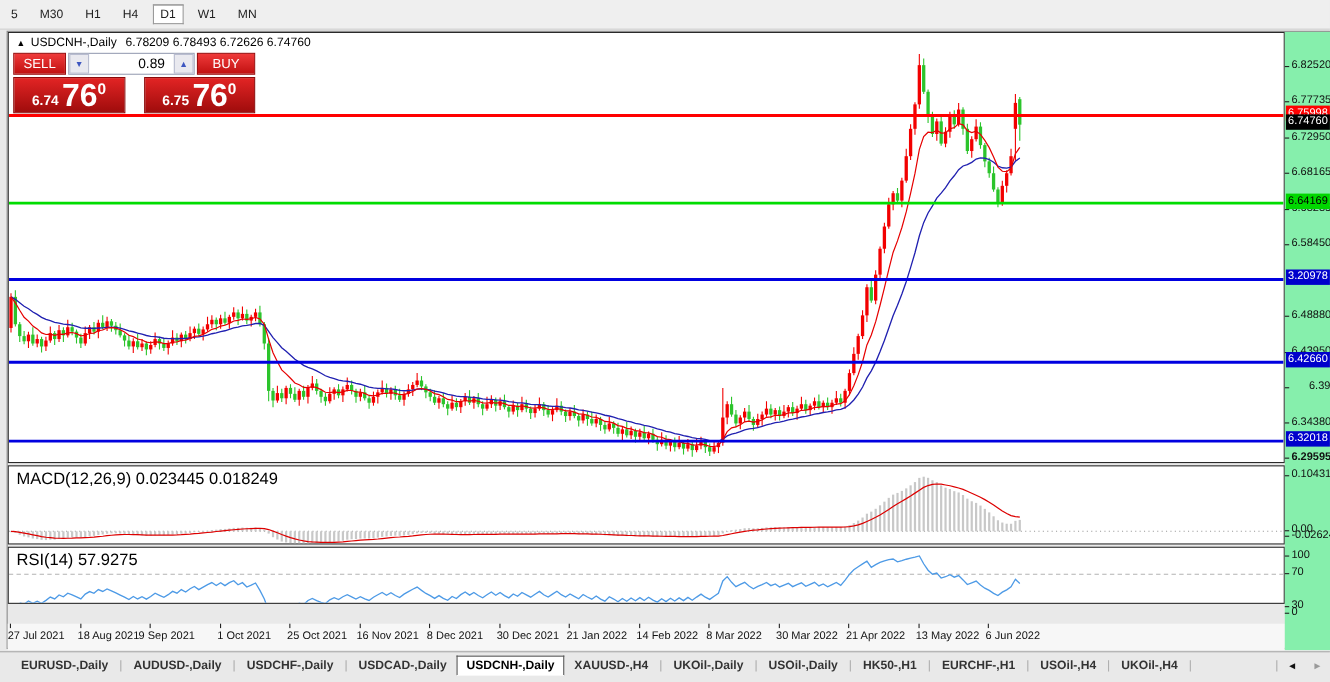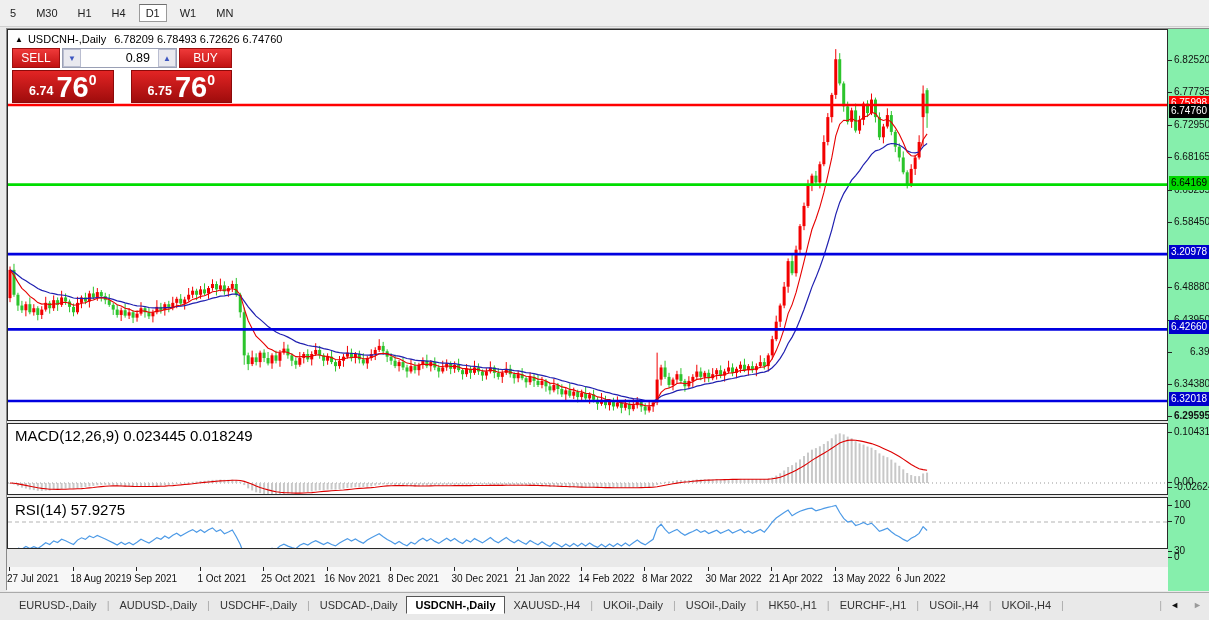--- a/index.html
+++ b/index.html
@@ -37,21 +37,21 @@
   #vol-value{flex:1;font-size:12.5px;color:#000;text-align:right;padding-right:8px;line-height:18px;}
   #trade-row2{display:flex;gap:17px;margin-top:2px;height:33px;}
   .quote-box{width:107px;background:linear-gradient(#e22424,#9f0c0c);border:1px solid #8c0a0a;
     color:#fff;display:flex;align-items:flex-end;justify-content:center;box-sizing:border-box;padding-bottom:1px;}
   .q-small{font-size:12.5px;font-weight:bold;margin:0 3px 3px 0;}
   .q-big{font-size:29px;font-weight:bold;line-height:27px;}
   .q-sup{font-size:14px;font-weight:bold;align-self:flex-start;margin-top:1px;}
   
   #tab-bar{position:absolute;left:0;top:592px;width:1209px;height:23px;background:#e9e9e9;
     border-top:1px solid #aaa;display:flex;align-items:center;font-size:11px;color:#333;}
-  .sym-tab{padding:3px 9px;white-space:nowrap;}
+  .sym-tab{padding:3px 9px;white-space:nowrap;font-weight:bold;}
   .sym-tab.active{background:#fff;border:1px solid #555;border-bottom-color:#fff;font-weight:bold;color:#000;padding:2px 8px;}
   .tab-sep{color:#aaa;margin:0 1px;}
   .scroll-arrow{font-size:9px;padding:0 7px;}
 </style>
 </head>
 <body>
 
 <div id="tf-bar">
     <div class="tf-btn">5</div>
     <div class="tf-btn">M30</div>

